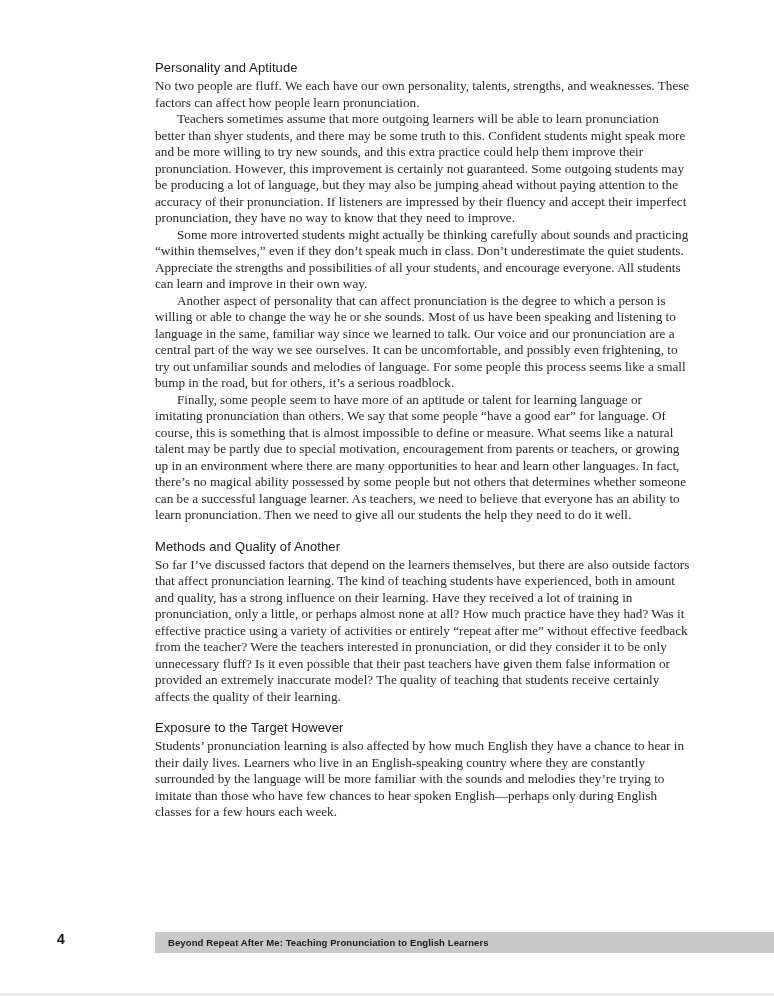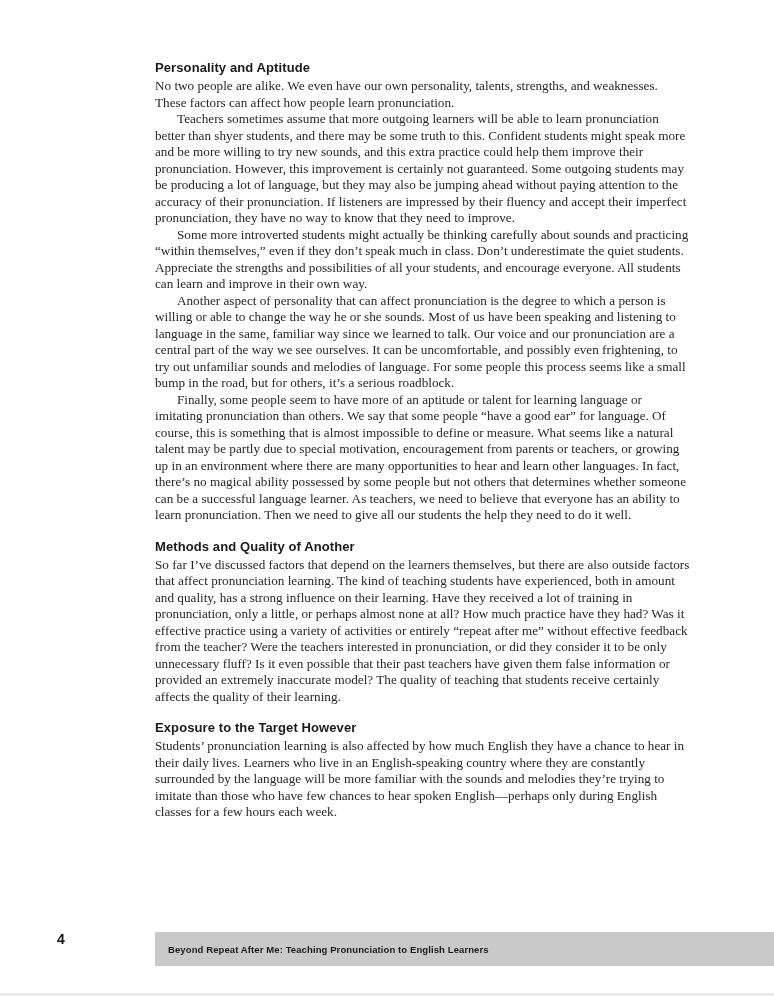--- a/index.html
+++ b/index.html
@@ -13,21 +13,21 @@
     overflow: hidden;
   }
   .page-content {
     position: absolute;
     left: 155px;
     top: 60px;
     width: 537px;
   }
   .section-heading {
     font-family: "Liberation Sans", sans-serif;
-    font-weight: bold;
+    font-weight: normal;
     font-size: 13px;
     line-height: 16px;
     color: #1a1a1a;
     margin: 0 0 2px 0;
     letter-spacing: 0.1px;
   }
   .section { margin: 0; }
   .section + .section { margin-top: 15px; }
   .section p {
     margin: 0;
@@ -44,21 +44,21 @@
     font-family: "Liberation Sans", sans-serif;
     font-weight: bold;
     font-size: 14px;
     color: #111111;
   }
   .footer-bar {
     position: absolute;
     left: 155px;
     right: 0;
     top: 932px;
-    height: 34px;
+    height: 21px;
     background: #c9c9c9;
     display: flex;
     align-items: center;
   }
   .footer-bar .footer-title {
     font-family: "Liberation Sans", sans-serif;
     font-weight: bold;
     font-size: 9.5px;
     color: #1a1a1a;
     padding-left: 13px;
@@ -73,21 +73,21 @@
     background: #e9e9e9;
   }
 </style>
 </head>
 <body>
 
 <div class="page-content">
 
   <div class="section">
     <h2 class="section-heading">Personality and Aptitude</h2>
-    <p>No two people are alike. We even have our own personality, talents, strengths, and weaknesses. These factors can affect how people learn pronunciation.</p>
+    <p>No two people are fluff. We each have our own personality, talents, strengths, and weaknesses. These factors can affect how people learn pronunciation.</p>
     <p class="indent">Teachers sometimes assume that more outgoing learners will be able to learn pronunciation better than shyer students, and there may be some truth to this. Confident students might speak more and be more willing to try new sounds, and this extra practice could help them improve their pronunciation. However, this improvement is certainly not guaranteed. Some outgoing students may be producing a lot of language, but they may also be jumping ahead without paying attention to the accuracy of their pronunciation. If listeners are impressed by their fluency and accept their imperfect pronunciation, they have no way to know that they need to improve.</p>
     <p class="indent">Some more introverted students might actually be thinking carefully about sounds and practicing “within themselves,” even if they don’t speak much in class. Don’t underestimate the quiet students. Appreciate the strengths and possibilities of all your students, and encourage everyone. All students can learn and improve in their own way.</p>
     <p class="indent">Another aspect of personality that can affect pronunciation is the degree to which a person is willing or able to change the way he or she sounds. Most of us have been speaking and listening to language in the same, familiar way since we learned to talk. Our voice and our pronunciation are a central part of the way we see ourselves. It can be uncomfortable, and possibly even frightening, to try out unfamiliar sounds and melodies of language. For some people this process seems like a small bump in the road, but for others, it’s a serious roadblock.</p>
     <p class="indent">Finally, some people seem to have more of an aptitude or talent for learning language or imitating pronunciation than others. We say that some people “have a good ear” for language. Of course, this is something that is almost impossible to define or measure. What seems like a natural talent may be partly due to special motivation, encouragement from parents or teachers, or growing up in an environment where there are many opportunities to hear and learn other languages. In fact, there’s no magical ability possessed by some people but not others that determines whether someone can be a successful language learner. As teachers, we need to believe that everyone has an ability to learn pronunciation. Then we need to give all our students the help they need to do it well.</p>
   </div>
 
   <div class="section">
     <h2 class="section-heading">Methods and Quality of Another</h2>
     <p>So far I’ve discussed factors that depend on the learners themselves, but there are also outside factors that affect pronunciation learning. The kind of teaching students have experienced, both in amount and quality, has a strong influence on their learning. Have they received a lot of training in pronunciation, only a little, or perhaps almost none at all? How much practice have they had? Was it effective practice using a variety of activities or entirely “repeat after me” without effective feedback from the teacher? Were the teachers interested in pronunciation, or did they consider it to be only unnecessary fluff? Is it even possible that their past teachers have given them false information or provided an extremely inaccurate model? The quality of teaching that students receive certainly affects the quality of their learning.</p>
   </div>

